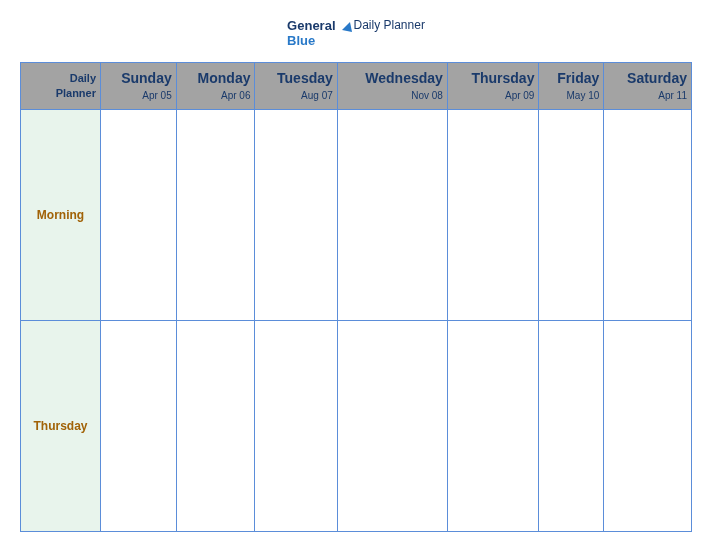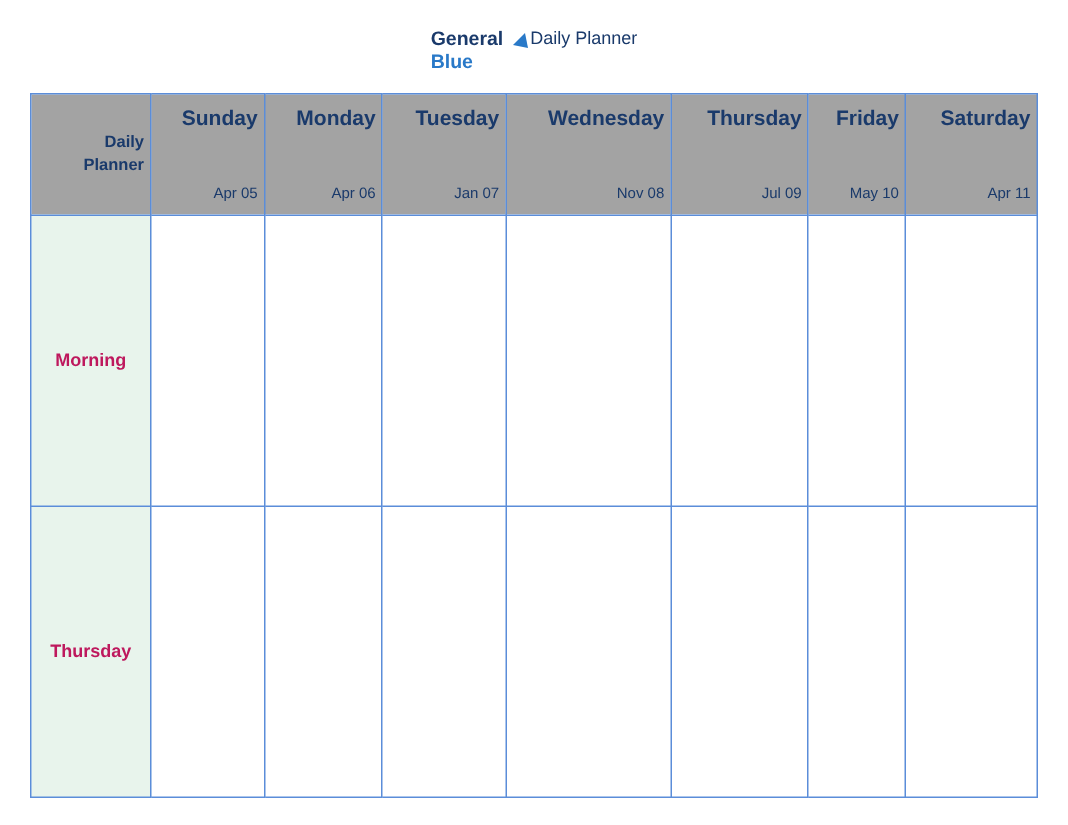--- a/index.html
+++ b/index.html
@@ -83,31 +83,30 @@
       font-size: 14px;
       font-weight: bold;
       color: #1a3a6b;
     }
 
     
     .day-date {
       font-size: 10px;
       font-weight: normal;
       color: #1a3a6b;
-      margin-top: 34px;
     }
 
     
     .time-label {
       background: #e8f4ec;
       text-align: center;
       vertical-align: middle;
       font-size: 12px;
       font-weight: bold;
-      color: #be185d;
+      color: #a16207;
       width: 80px;
       height: 100px;
     }
 
     
     .content-cell {
       background: #ffffff;
       height: 100px;
       width: calc((100% - 80px) / 7);
     }
@@ -151,29 +150,29 @@
       <th>
         <div class="day-name">Sunday</div>
         <div class="day-date">Apr 05</div>
       </th>
       <th>
         <div class="day-name">Monday</div>
         <div class="day-date">Apr 06</div>
       </th>
       <th>
         <div class="day-name">Tuesday</div>
-        <div class="day-date">Jan 07</div>
+        <div class="day-date">Aug 07</div>
       </th>
       <th>
         <div class="day-name">Wednesday</div>
         <div class="day-date">Nov 08</div>
       </th>
       <th>
         <div class="day-name">Thursday</div>
-        <div class="day-date">Jul 09</div>
+        <div class="day-date">Apr 09</div>
       </th>
       <th>
         <div class="day-name">Friday</div>
         <div class="day-date">May 10</div>
       </th>
       <th>
         <div class="day-name">Saturday</div>
         <div class="day-date">Apr 11</div>
       </th>
     </tr>

